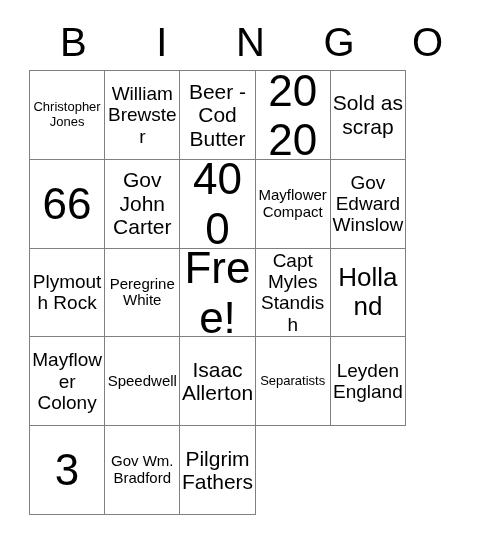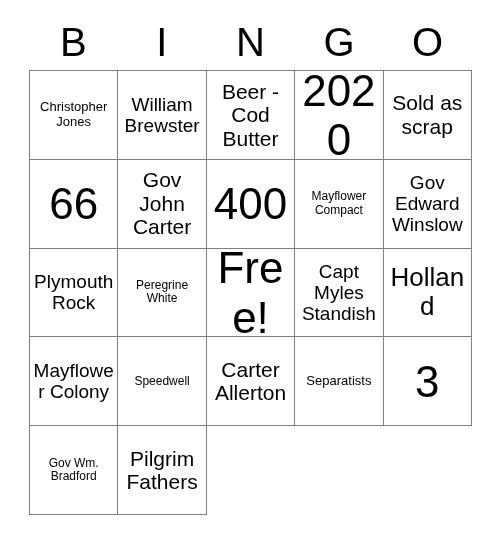--- a/index.html
+++ b/index.html
@@ -41,21 +41,21 @@
     line-height: 1;
     font-weight: 400;
     letter-spacing: 0;
   }
 
   
   .grid {
     position: absolute;
     left: 29px;
     top: 70px;
-    width: 443px;
+    width: 377px;
     height: 445px;
     display: grid;
     grid-template-columns: repeat(5, 1fr);
     grid-template-rows: repeat(5, 1fr);
     border-top: 1px solid #808080;
     border-left: 1px solid #808080;
     box-sizing: border-box;
   }
   .cell {
     border-right: 1px solid #808080;
@@ -70,21 +70,21 @@
   }
   .cell-text {
     display: block;
     width: 100%;
     line-height: 1.12;
     word-wrap: break-word;
   }
 
   
   .fs-xs  { font-size: 13px; }
-  .fs-s   { font-size: 12px; }
+  .fs-s   { font-size: 15px; }
   .fs-m   { font-size: 19px; text-align: center; }
   .fs-l   { font-size: 21px; }
   .fs-xl  { font-size: 26px; }
   .fs-xxl { font-size: 44px; }
 </style>
 </head>
 <body>
 
 <div class="card">
 
@@ -142,24 +142,27 @@
       <div class="cell">
         <span class="cell-text fs-xl">Holland</span>
       </div>
       <div class="cell">
         <span class="cell-text fs-m">Mayflower Colony</span>
       </div>
       <div class="cell">
         <span class="cell-text fs-s">Speedwell</span>
       </div>
       <div class="cell">
-        <span class="cell-text fs-l">Carter Allerton</span>
+        <span class="cell-text fs-l">Isaac Allerton</span>
       </div>
       <div class="cell">
         <span class="cell-text fs-xs">Separatists</span>
+      </div>
+      <div class="cell">
+        <span class="cell-text fs-m">Leyden England</span>
       </div>
       <div class="cell">
         <span class="cell-text fs-xxl">3</span>
       </div>
       <div class="cell">
         <span class="cell-text fs-s">Gov Wm. Bradford</span>
       </div>
       <div class="cell">
         <span class="cell-text fs-l">Pilgrim Fathers</span>
       </div>

